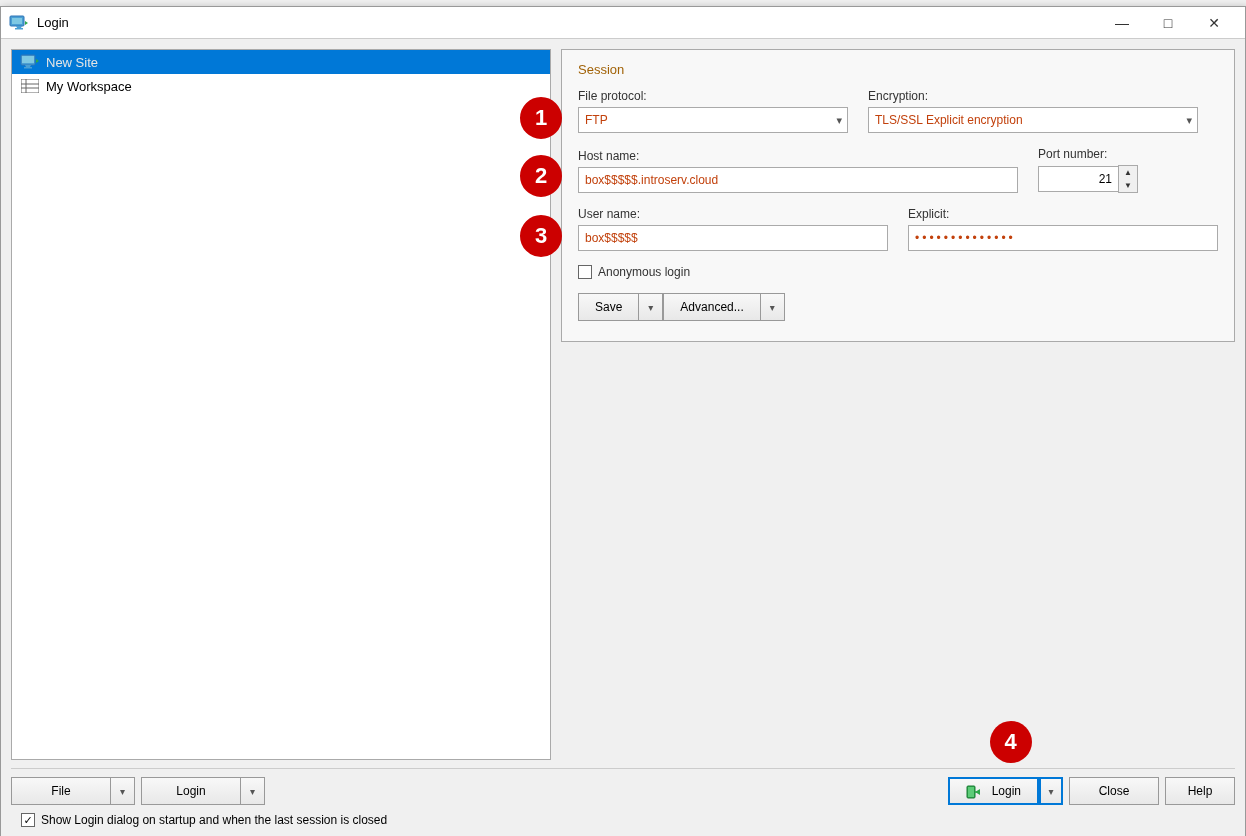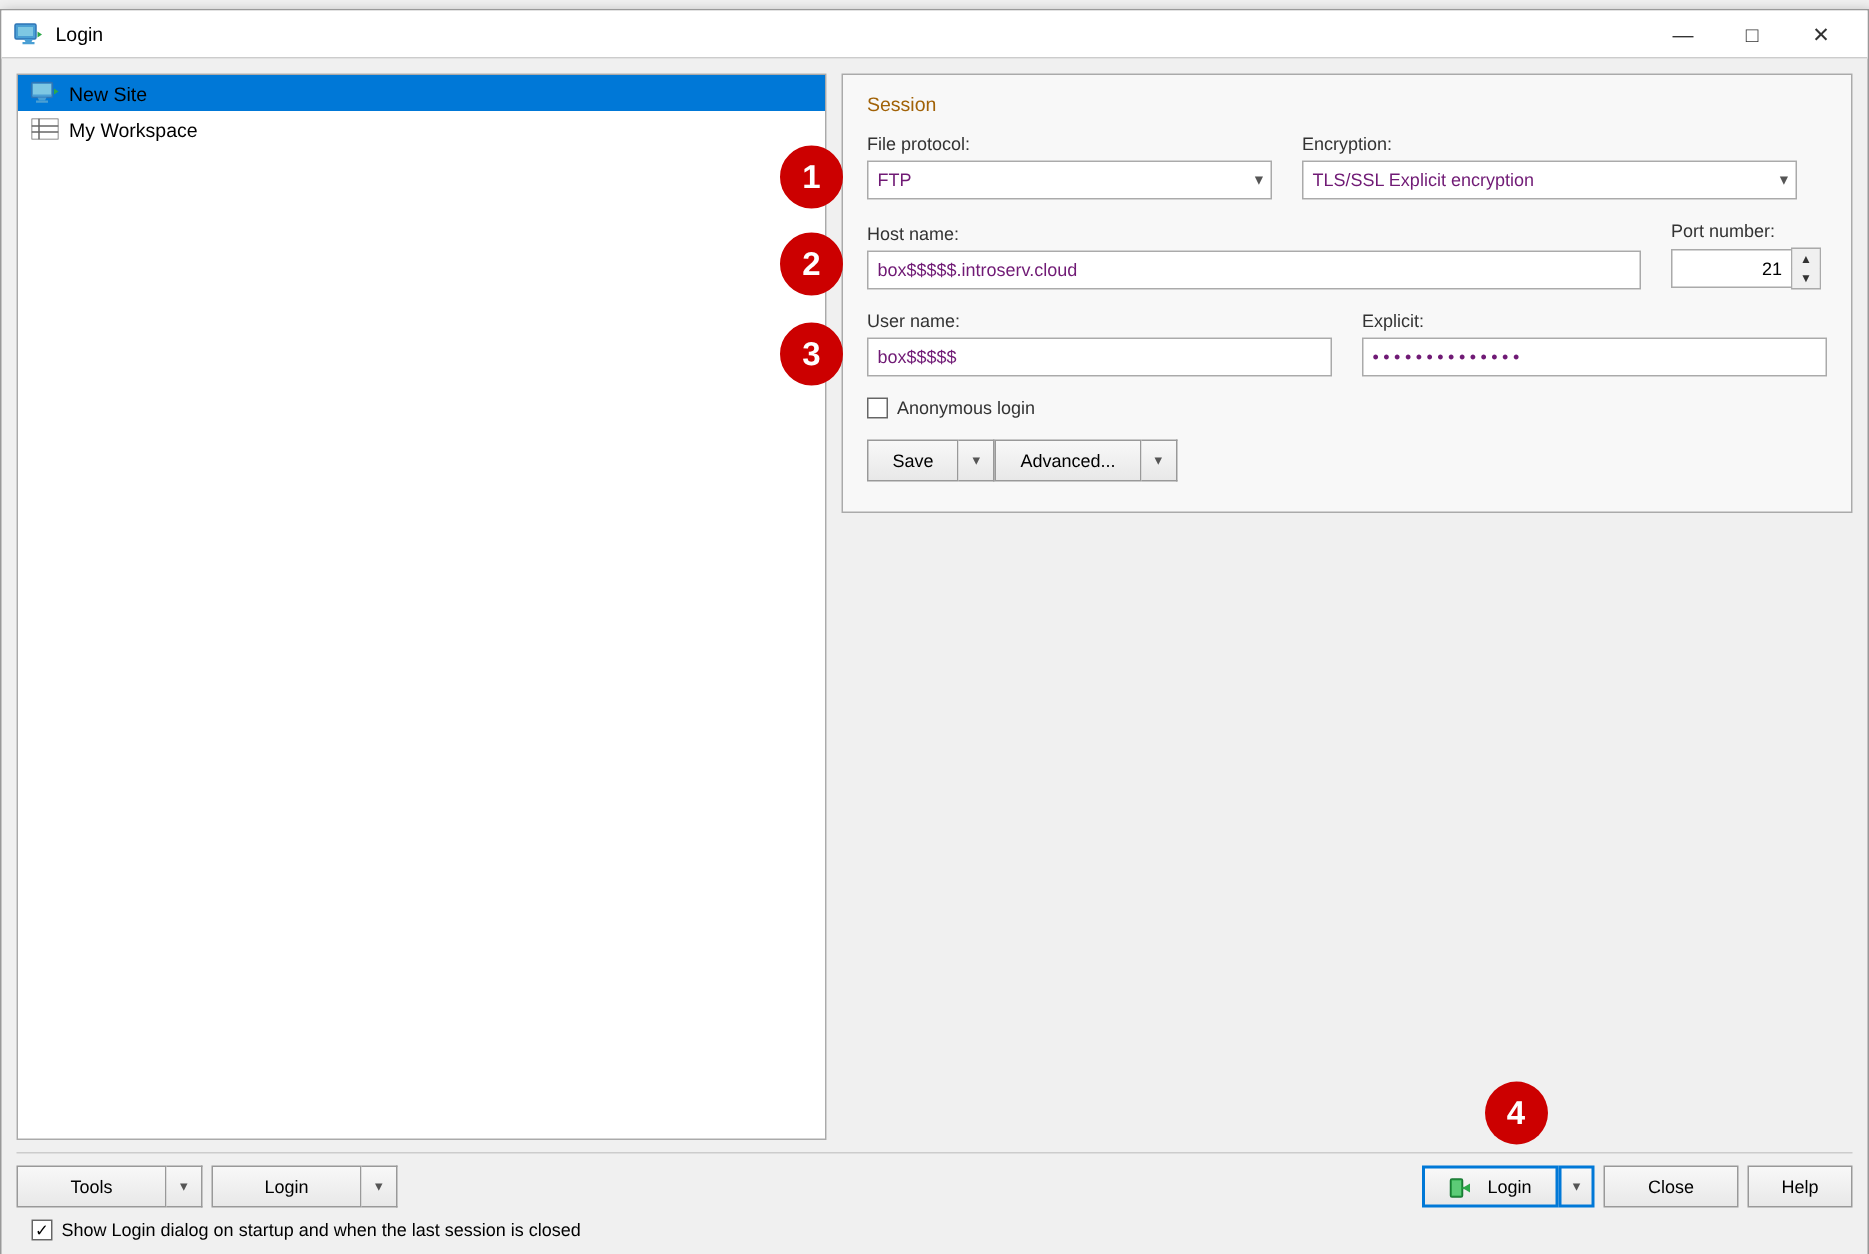--- a/index.html
+++ b/index.html
@@ -92,21 +92,21 @@
 
     .tree-item {
       display: flex;
       align-items: center;
       padding: 4px 8px;
       cursor: pointer;
       gap: 6px;
     }
     .tree-item.selected {
       background: #0078d7;
-      color: #000000;
+      color: #e5e5e5;
     }
     .tree-item-icon {
       width: 20px;
       height: 16px;
       flex-shrink: 0;
       display: flex;
       align-items: center;
       justify-content: center;
     }
 
@@ -140,21 +140,21 @@
       font-size: 12px;
       color: #333;
     }
 
     .form-select, .form-input {
       height: 26px;
       border: 1px solid #aaa;
       background: #fff;
       font-size: 12px;
       padding: 0 6px;
-      color: #701a75;
+      color: #c2410c;
     }
 
     .form-select {
       appearance: none;
       -webkit-appearance: none;
       padding-right: 24px;
       background-image: none;
       cursor: pointer;
       position: relative;
     }
@@ -169,21 +169,21 @@
       right: 6px;
       top: 50%;
       transform: translateY(-50%);
       pointer-events: none;
       font-size: 11px;
       color: #555;
     }
 
     .file-protocol-select { width: 270px; }
     .encryption-select { width: 330px; }
-    .hostname-input { width: 516px; }
+    .hostname-input { width: 440px; }
 
     .port-group {
       display: flex;
       flex-direction: column;
       gap: 4px;
     }
     .port-wrapper {
       display: flex;
       align-items: center;
     }
@@ -493,21 +493,21 @@
             </div>
           </div>
         </div>
 
         <div style="flex:1;"></div>
       </div>
     </div>
 
     <div class="bottom-toolbar">
       <div class="btn-group">
-        <button class="btn" style="min-width:100px;">Tools</button>
+        <button class="btn" style="min-width:100px;">File</button>
         <button class="btn-dropdown">▾</button>
       </div>
       <div class="btn-group">
         <button class="btn" style="min-width:100px;">Login</button>
         <button class="btn-dropdown">▾</button>
       </div>
 
       <div class="spacer"></div>
 
       <div class="badge-4-container">

